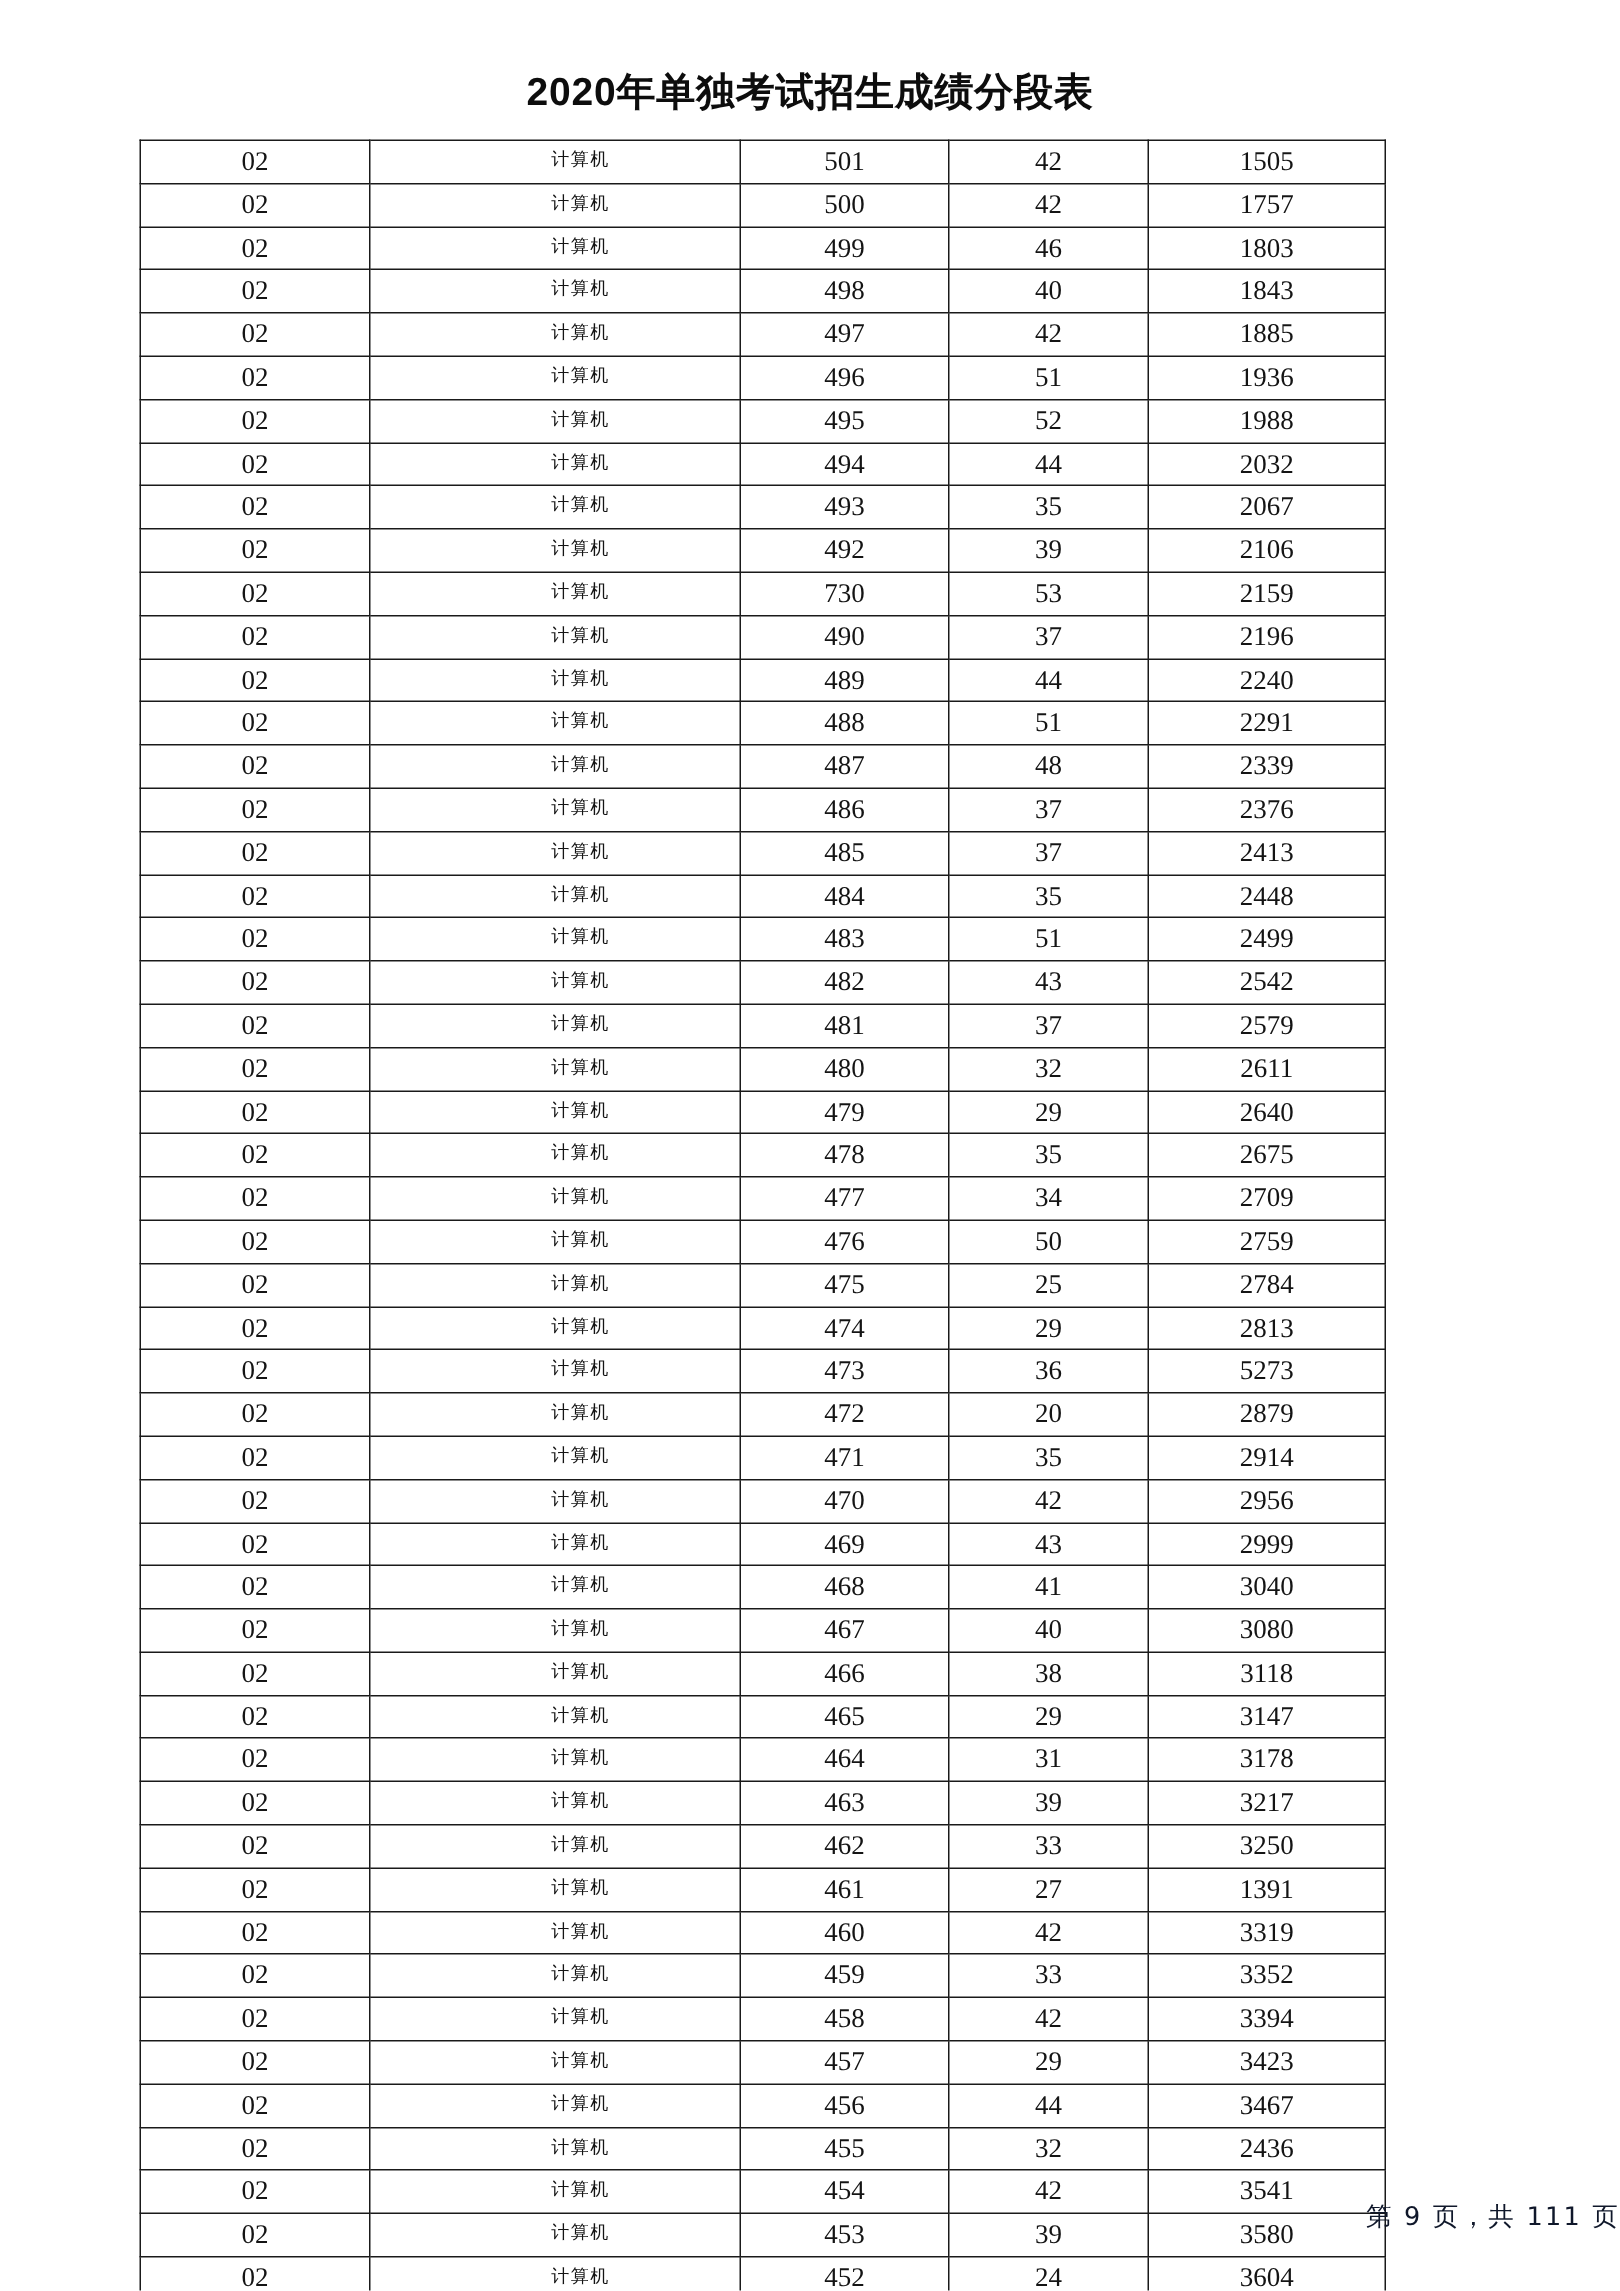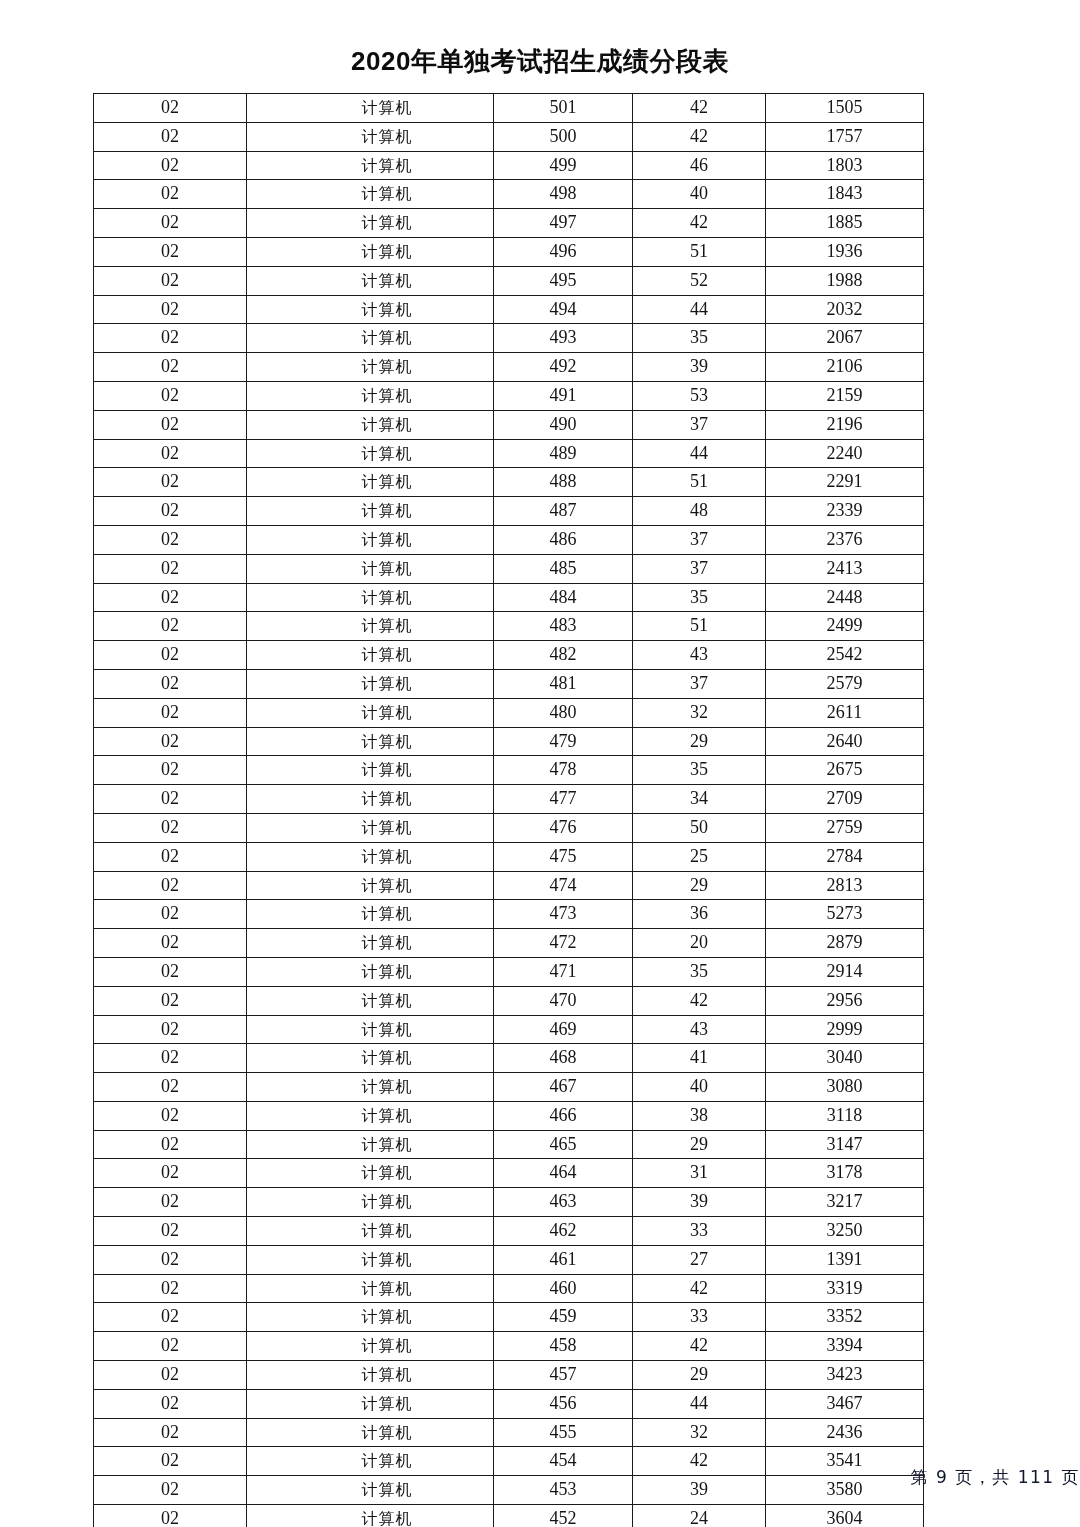--- a/index.html
+++ b/index.html
@@ -68,22 +68,22 @@
     padding: 0 2px;
     text-align: center;
     vertical-align: middle;
     color: #141414;
     font-weight: 400;
     white-space: nowrap;
     overflow: hidden;
   }
 
   table.score-table td.cell-major {
-    font-family: Liberation Serif, serif;
-    font-size: 16px;
+    font-family: Liberation Mono, monospace;
+    font-size: 12px;
     letter-spacing: 1px;
     padding-left: 36px;
   }
 
   table.score-table td.cell-code,
   table.score-table td.cell-score,
   table.score-table td.cell-count,
   table.score-table td.cell-cum {
     font-family: "Liberation Serif", "DejaVu Serif", serif;
     font-size: 18px;
@@ -186,21 +186,21 @@
           <tr>
             <td class="cell-code">02</td>
             <td class="cell-major">计算机</td>
             <td class="cell-score">492</td>
             <td class="cell-count">39</td>
             <td class="cell-cum">2106</td>
           </tr>
           <tr>
             <td class="cell-code">02</td>
             <td class="cell-major">计算机</td>
-            <td class="cell-score">491</td>
+            <td class="cell-score">730</td>
             <td class="cell-count">53</td>
             <td class="cell-cum">2159</td>
           </tr>
           <tr>
             <td class="cell-code">02</td>
             <td class="cell-major">计算机</td>
             <td class="cell-score">490</td>
             <td class="cell-count">37</td>
             <td class="cell-cum">2196</td>
           </tr>

